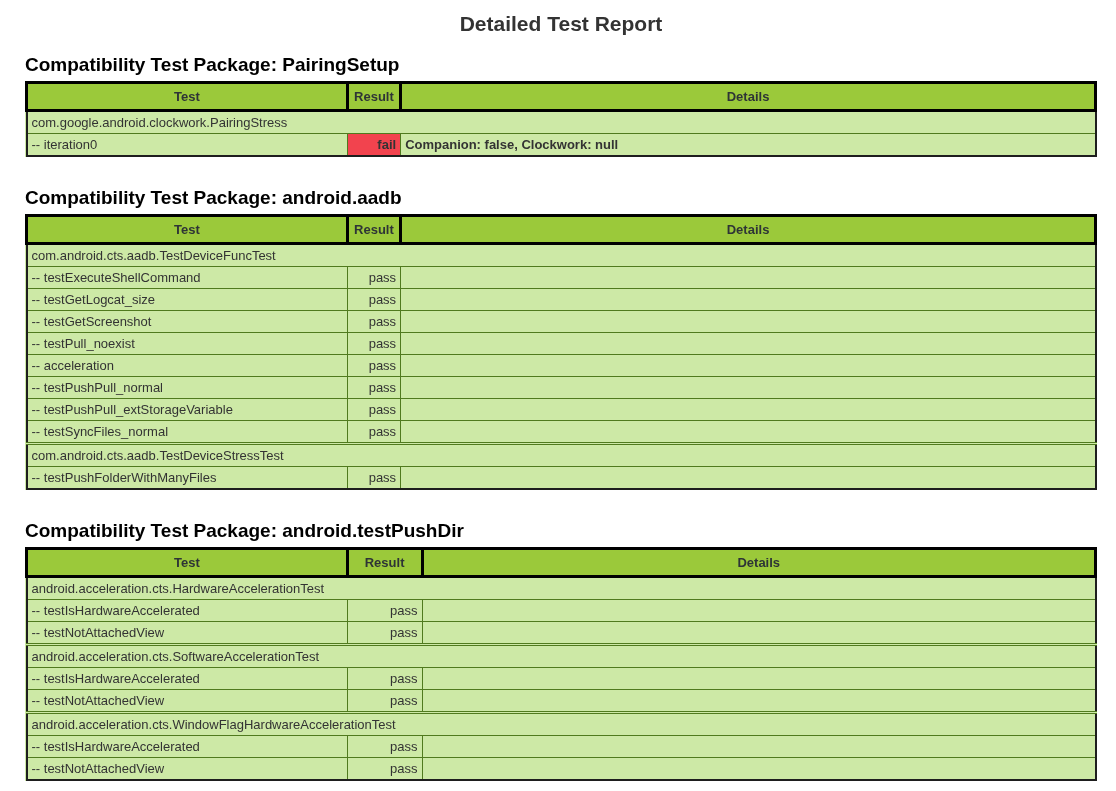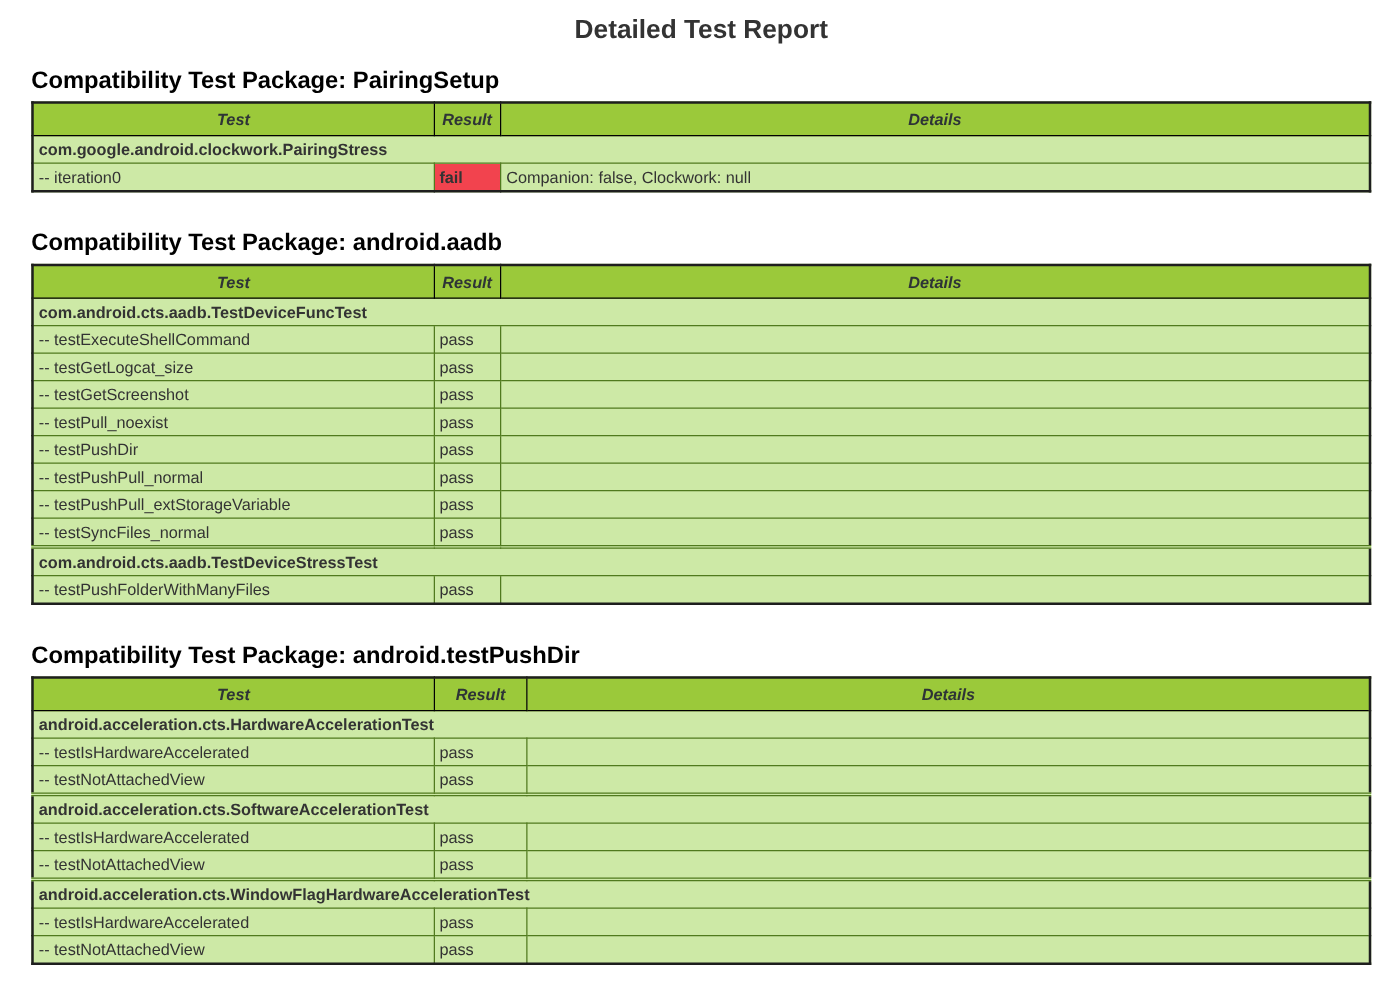--- a/index.html
+++ b/index.html
@@ -31,52 +31,51 @@
   .package:first-child .package-heading { margin-top: 0; }
   table.results-table {
     border-collapse: collapse;
     table-layout: fixed;
     width: 100%;
     background: #cde9a6;
     border: 2px solid #1e1e1e;
   }
   table.results-table th {
     background: #9bc93a;
-    border: 1px solid #000000;
+    border: 3px solid #000000;
     font-size: 13px;
     font-weight: bold;
     color: #2e3436;
     padding: 4px 3px;
     text-align: center;
     line-height: 17px;
-    font-style: italic;
   }
   table.results-table td {
     border: 1px solid #507a1e;
     font-size: 13px;
     color: #333333;
     padding: 2px 4px;
     line-height: 17px;
     overflow: hidden;
     white-space: nowrap;
   }
   td.module-cell {
-    font-weight: bold;
+    font-weight: normal;
     color: #000000;
   }
   tr.section-sep td {
     border-top: 3px double #507a1e;
   }
-  td.result-cell { text-align: left; }
+  td.result-cell { text-align: right; }
   td.result-fail {
     background: #f2434e;
     font-weight: bold;
     color: #3a3a3a;
   }
-  td.details-cell { text-align: left; }
+  td.details-cell { text-align: left; font-weight: bold; }
   col.col-test { width: 30%; }
   col.col-details { width: auto; }
 </style>
 </head>
 <body>
 
 <div class="page">
   <h1 class="report-title">Detailed Test Report</h1>
   <div id="packages">
   <section class="package">
@@ -140,21 +139,21 @@
               <td class="test-name-cell">-- testGetScreenshot</td>
               <td class="result-cell result-pass">pass</td>
               <td class="details-cell"></td>
             </tr>
             <tr>
               <td class="test-name-cell">-- testPull_noexist</td>
               <td class="result-cell result-pass">pass</td>
               <td class="details-cell"></td>
             </tr>
             <tr>
-              <td class="test-name-cell">-- testPushDir</td>
+              <td class="test-name-cell">-- acceleration</td>
               <td class="result-cell result-pass">pass</td>
               <td class="details-cell"></td>
             </tr>
             <tr>
               <td class="test-name-cell">-- testPushPull_normal</td>
               <td class="result-cell result-pass">pass</td>
               <td class="details-cell"></td>
             </tr>
             <tr>
               <td class="test-name-cell">-- testPushPull_extStorageVariable</td>

